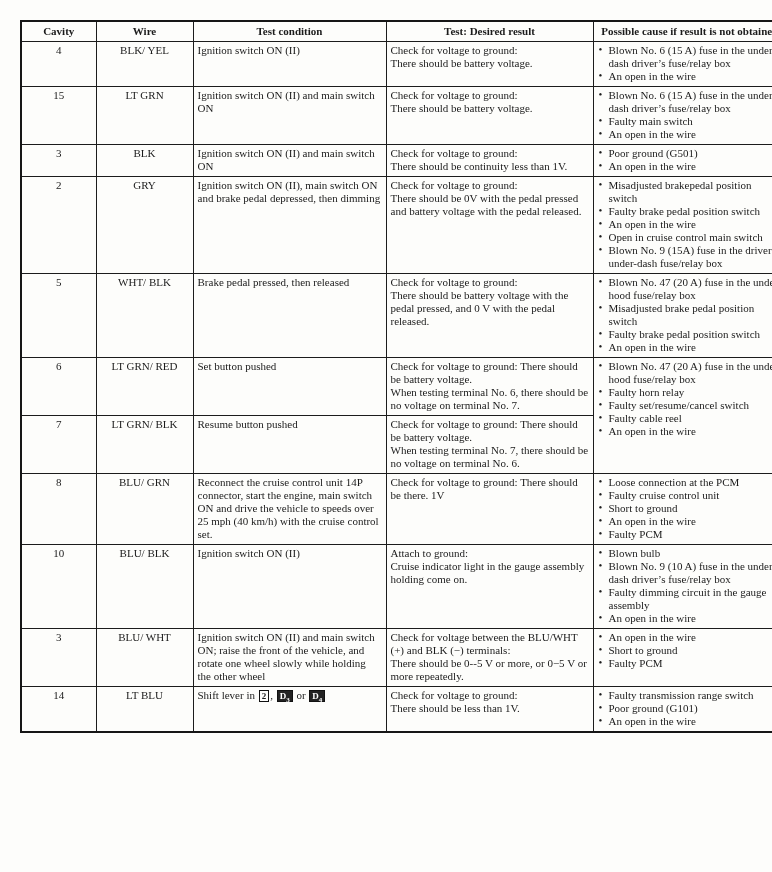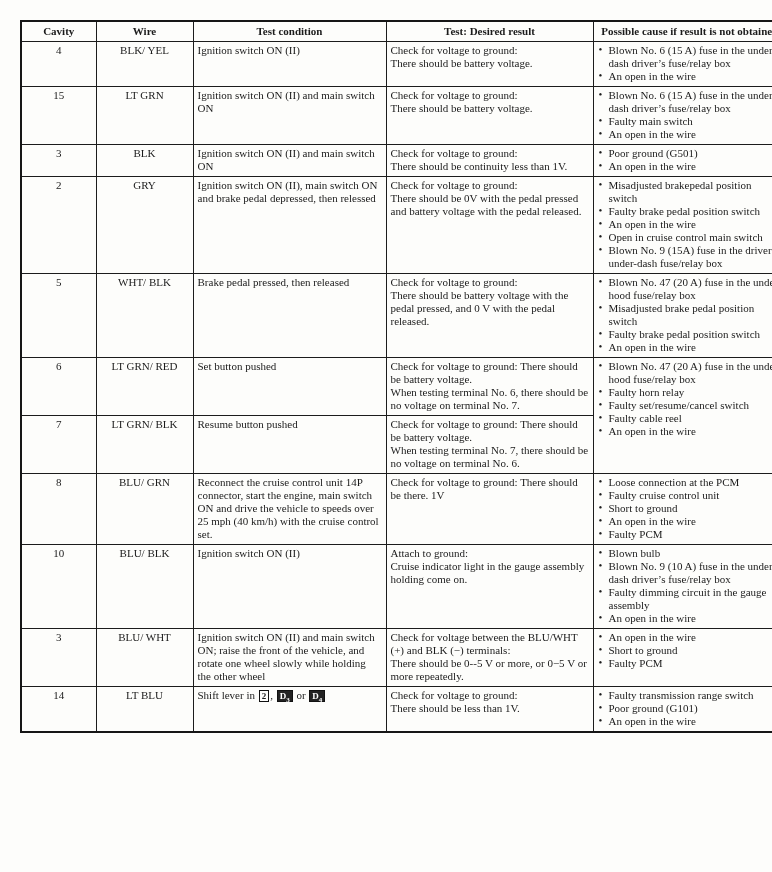--- a/index.html
+++ b/index.html
@@ -134,21 +134,21 @@
             <div>There should be continuity less than 1V.</div>
           </td>
           <td class="causes">
             <div class="item">Poor ground (G501)</div>
             <div class="item">An open in the wire</div>
           </td>
         </tr>
         <tr>
           <td class="cavity">2</td>
           <td class="wire">GRY</td>
-          <td class="condition">Ignition switch ON (II), main switch ON and brake pedal depressed, then relessed</td>
+          <td class="condition">Ignition switch ON (II), main switch ON and brake pedal depressed, then dimming</td>
           <td class="result">
             <div>Check for voltage to ground:</div>
             <div>There should be 0V with the pedal pressed and battery voltage with the pedal released.</div>
           </td>
           <td class="causes">
             <div class="item">Misadjusted brakepedal position switch</div>
             <div class="item">Faulty brake pedal position switch</div>
             <div class="item">An open in the wire</div>
             <div class="item">Open in cruise control main switch</div>
             <div class="item">Blown No. 9 (15A) fuse in the driver’s under-dash fuse/relay box</div>

